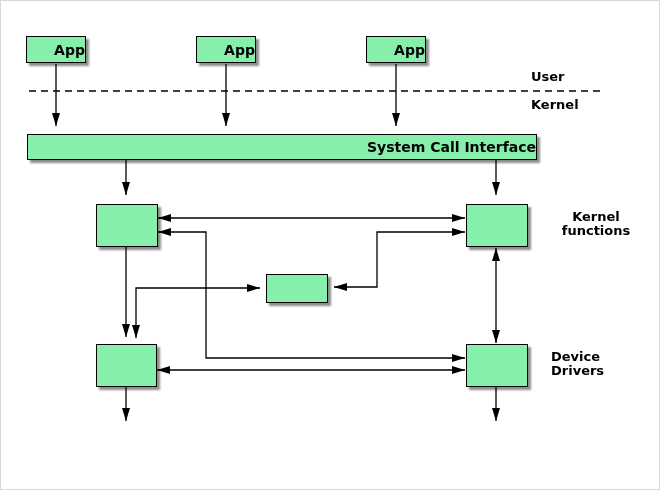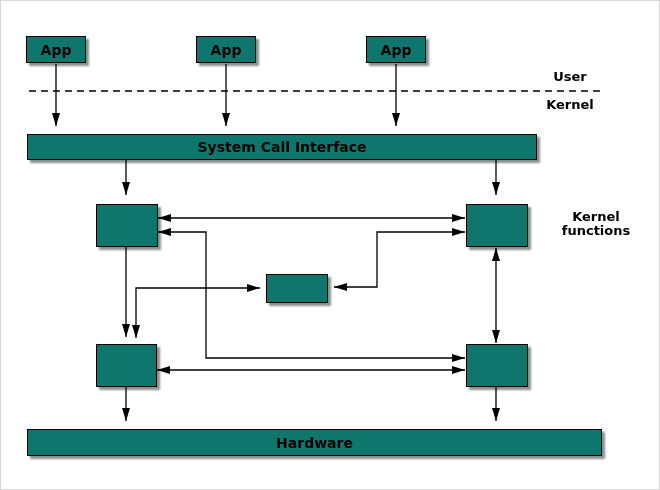--- a/index.html
+++ b/index.html
@@ -14,40 +14,40 @@
     overflow: hidden;
   }
   #connectors {
     position: absolute;
     left: 0; top: 0;
     width: 660px; height: 490px;
   }
   .box {
     position: absolute;
     box-sizing: border-box;
-    background: #0f766e;
+    background: #86efac;
     border: 1.4px solid #000000;
     box-shadow: 3px 3px 2px rgba(0,0,0,0.45);
     display: flex;
     align-items: center;
-    justify-content: center;
+    justify-content: flex-end;
     font-weight: bold;
     font-size: 14px;
     color: #000;
   }
   .lbl {
     position: absolute;
     font-weight: bold;
     font-size: 13px;
     line-height: 14px;
     color: #000;
     white-space: nowrap;
   }
   .lbl.two-line span { display: block; }
-  .right-align { text-align: center; }
+  .right-align { text-align: left; }
   .center-align { text-align: center; }
 </style>
 </head>
 <body>
 
 <div id="stage">
 
   <svg id="connectors" viewBox="0 0 660 490" xmlns="http://www.w3.org/2000/svg" fill="none" stroke="#000" stroke-width="1.3">
     <defs>
       <marker id="ah" markerUnits="userSpaceOnUse" markerWidth="14" markerHeight="9" refX="13" refY="4" orient="auto-start-reverse">
@@ -105,18 +105,19 @@
   <div class="lbl two-line center-align" style="left:553px; top:209px; width:84px;">
     <span>Kernel</span>
     <span>functions</span>
   </div>
 
   <div class="box" style="left:265px; top:273px; width:62px; height:29px;"></div>
 
   <div class="box" style="left:95px; top:343px; width:61px; height:43px;"></div>
   <div class="box" style="left:465px; top:343px; width:62px; height:43px;"></div>
 
+  <div class="lbl two-line" style="left:550px; top:349px; width:90px;">
+    <span>Device</span>
+    <span>Drivers</span>
+  </div>
 
-  <div class="box" style="left:26px; top:428px; width:575px; height:27px;">
-    <span>Hardware</span>
-  </div>
 
 </div>
 
 </body></html>

